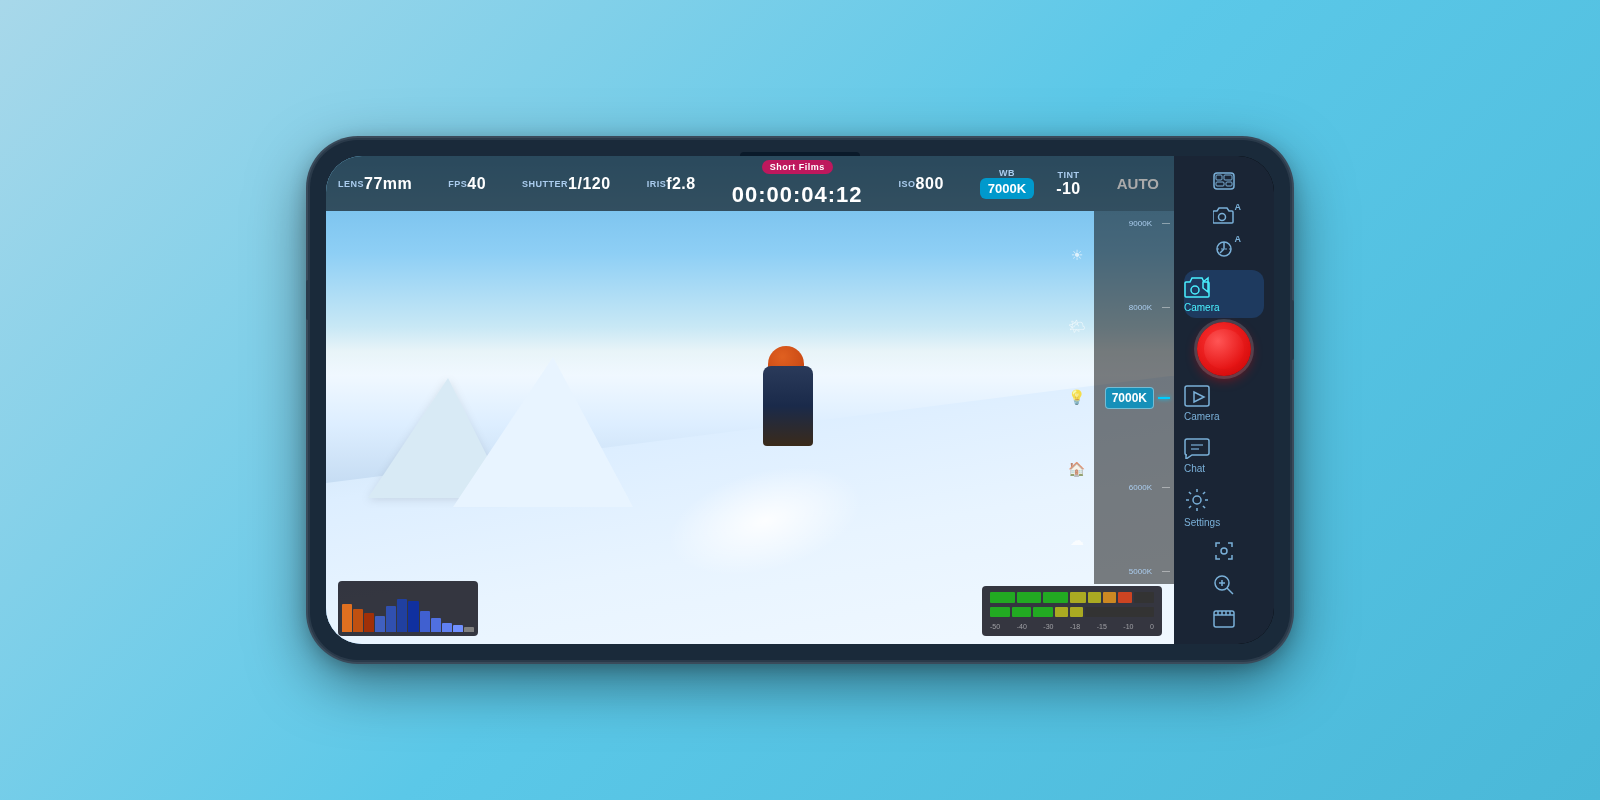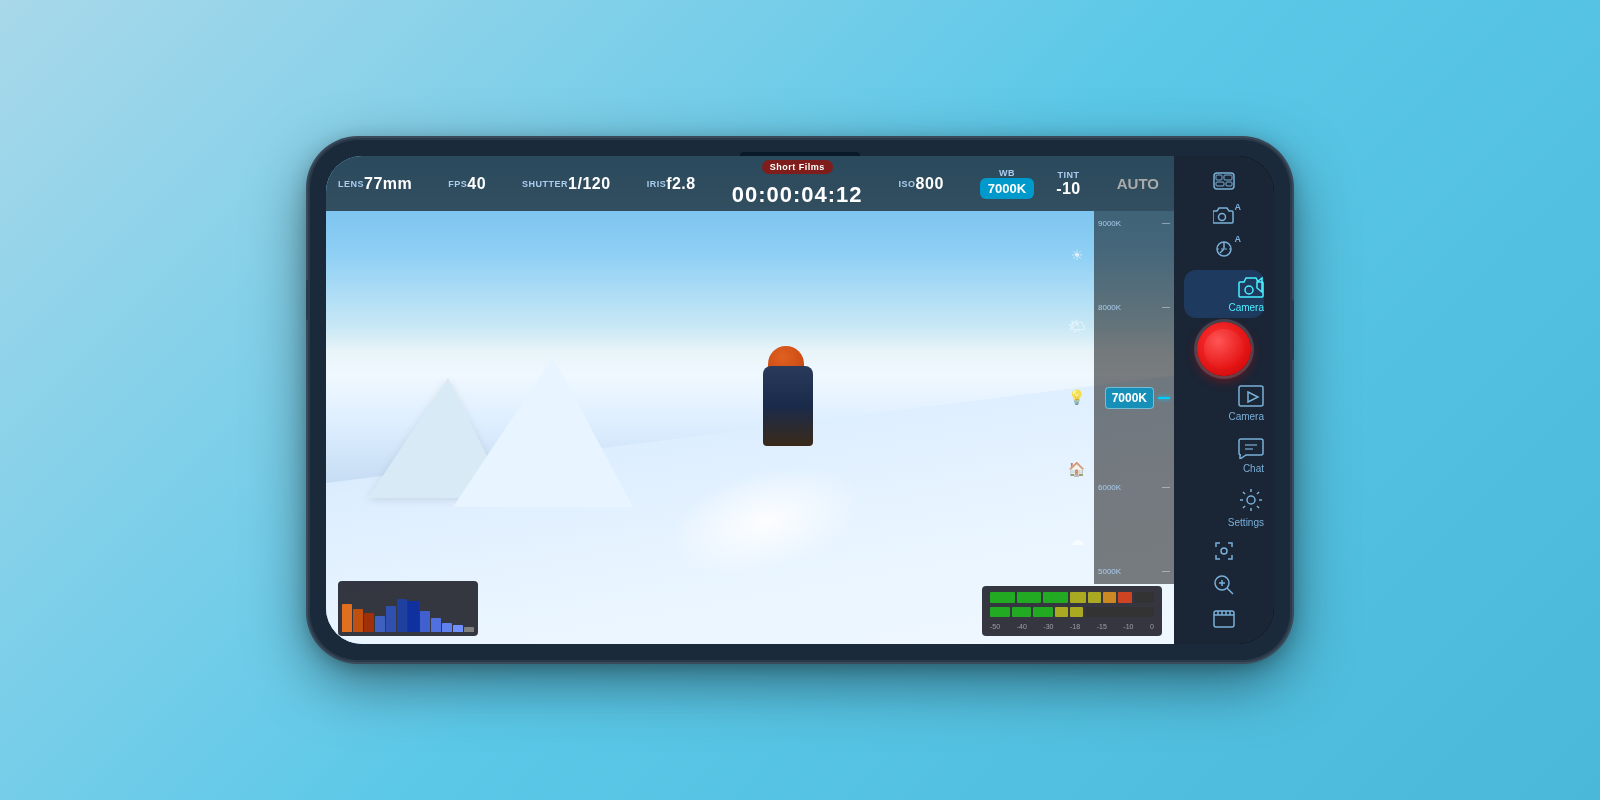--- a/index.html
+++ b/index.html
@@ -234,21 +234,21 @@
     }
 
     .hud-center {
       flex: 1;
       display: flex;
       flex-direction: column;
       align-items: center;
     }
 
     .mode-badge {
-      background: #7f1d1d;
+      background: #be185d;
       color: white;
       font-size: 9px;
       font-weight: 700;
       padding: 2px 8px;
       border-radius: 10px;
       margin-bottom: 8px;
       letter-spacing: 0.5px;
     }
 
     .timecode {
@@ -283,23 +283,23 @@
       align-items: flex-end;
       padding: 8px 4px;
       font-size: 8px;
       color: #aaccee;
       justify-content: space-between;
     }
 
     .wb-scale-item {
       display: flex;
       align-items: center;
-      gap: 16px;
+      gap: 10px;
       width: 100%;
-      justify-content: space-between;
+      justify-content: flex-end;
     }
 
     .wb-scale-line {
       width: 8px;
       height: 1px;
       background: rgba(255,255,255,0.4);
     }
 
     
     .wb-icons {
@@ -396,21 +396,21 @@
       align-items: center;
       padding: 8px 0;
       gap: 0;
     }
 
     .sidebar-icon-btn {
       width: 80px;
       height: 60px;
       display: flex;
       flex-direction: column;
-      align-items: flex-end;
+      align-items: flex-start;
       justify-content: center;
       gap: 4px;
       border-radius: 12px;
       cursor: pointer;
       margin: 2px 0;
     }
 
     .sidebar-icon-btn.active {
       background: #1e3a5f;
     }

